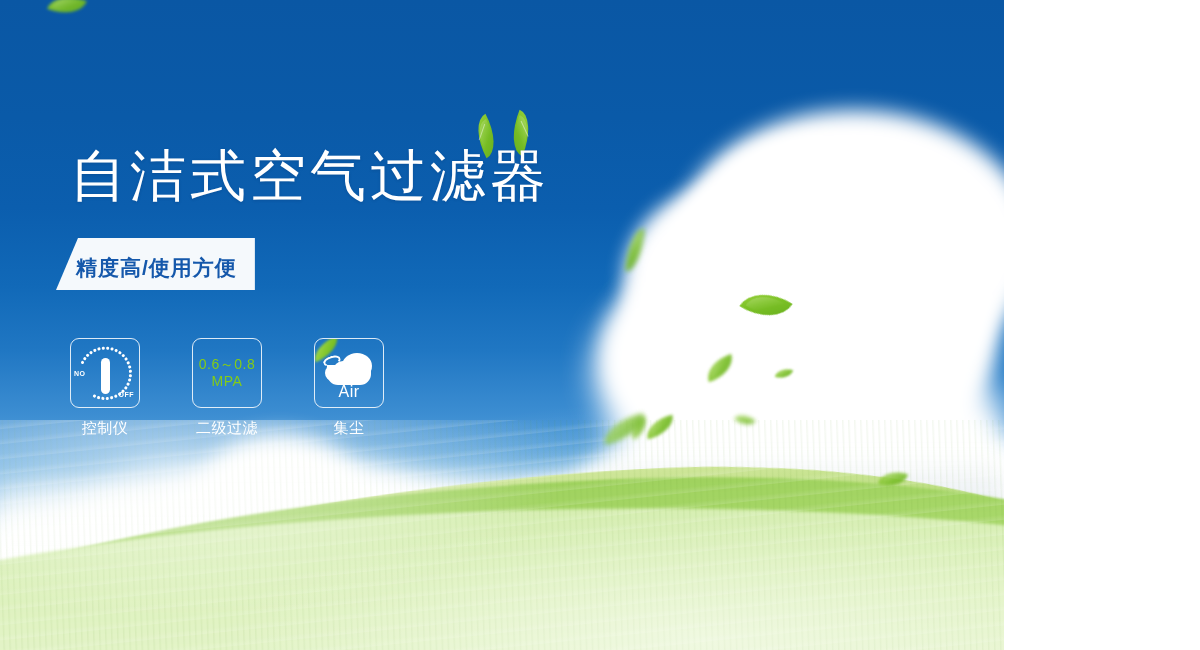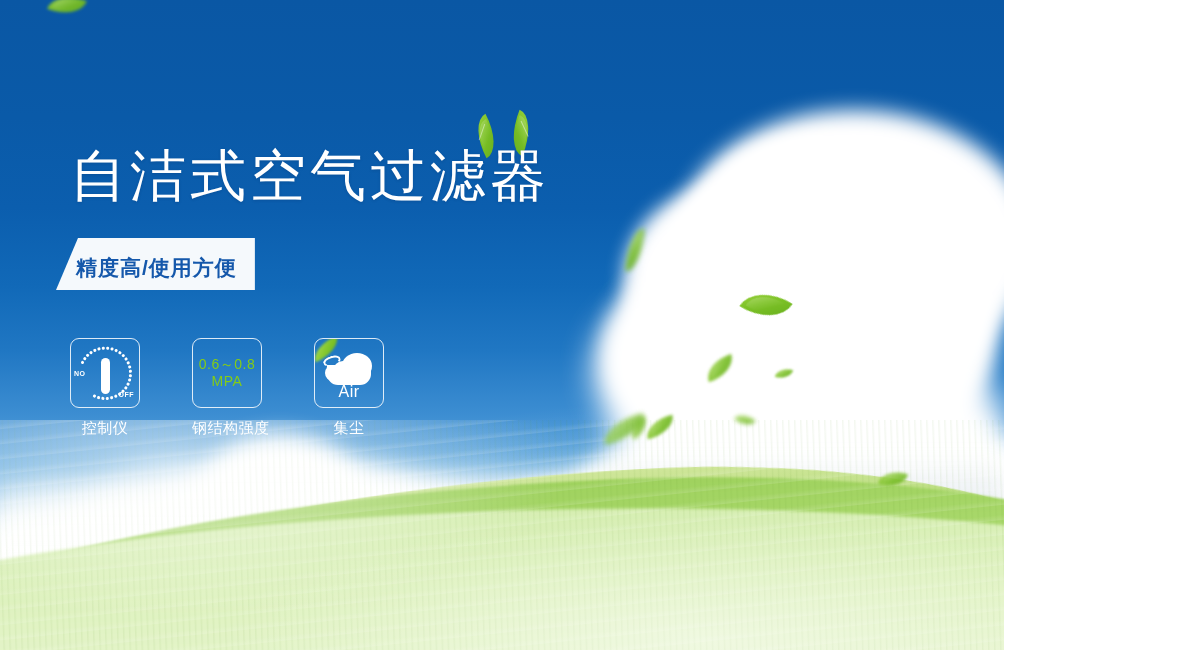--- a/index.html
+++ b/index.html
@@ -500,21 +500,21 @@
         </div>
       </div>
       <div class="feature-label">控制仪</div>
     </div>
 
     <div class="feature">
       <div class="feature-box">
         <div class="feature-text">0.6～0.8
 MPA</div>
       </div>
-      <div class="feature-label">钢结构强度</div>
+      <div class="feature-label">二级过滤</div>
     </div>
 
 
 
     <div class="feature">
       <div class="feature-box">
         <div class="cloudicon">
           <div class="puff" style="left:22px; top:8px;  width:30px; height:26px;"></div>
           <div class="puff" style="left:13px; top:16px; width:20px; height:20px;"></div>
           <div class="puff" style="left:5px;  top:20px; width:16px; height:16px;"></div>

